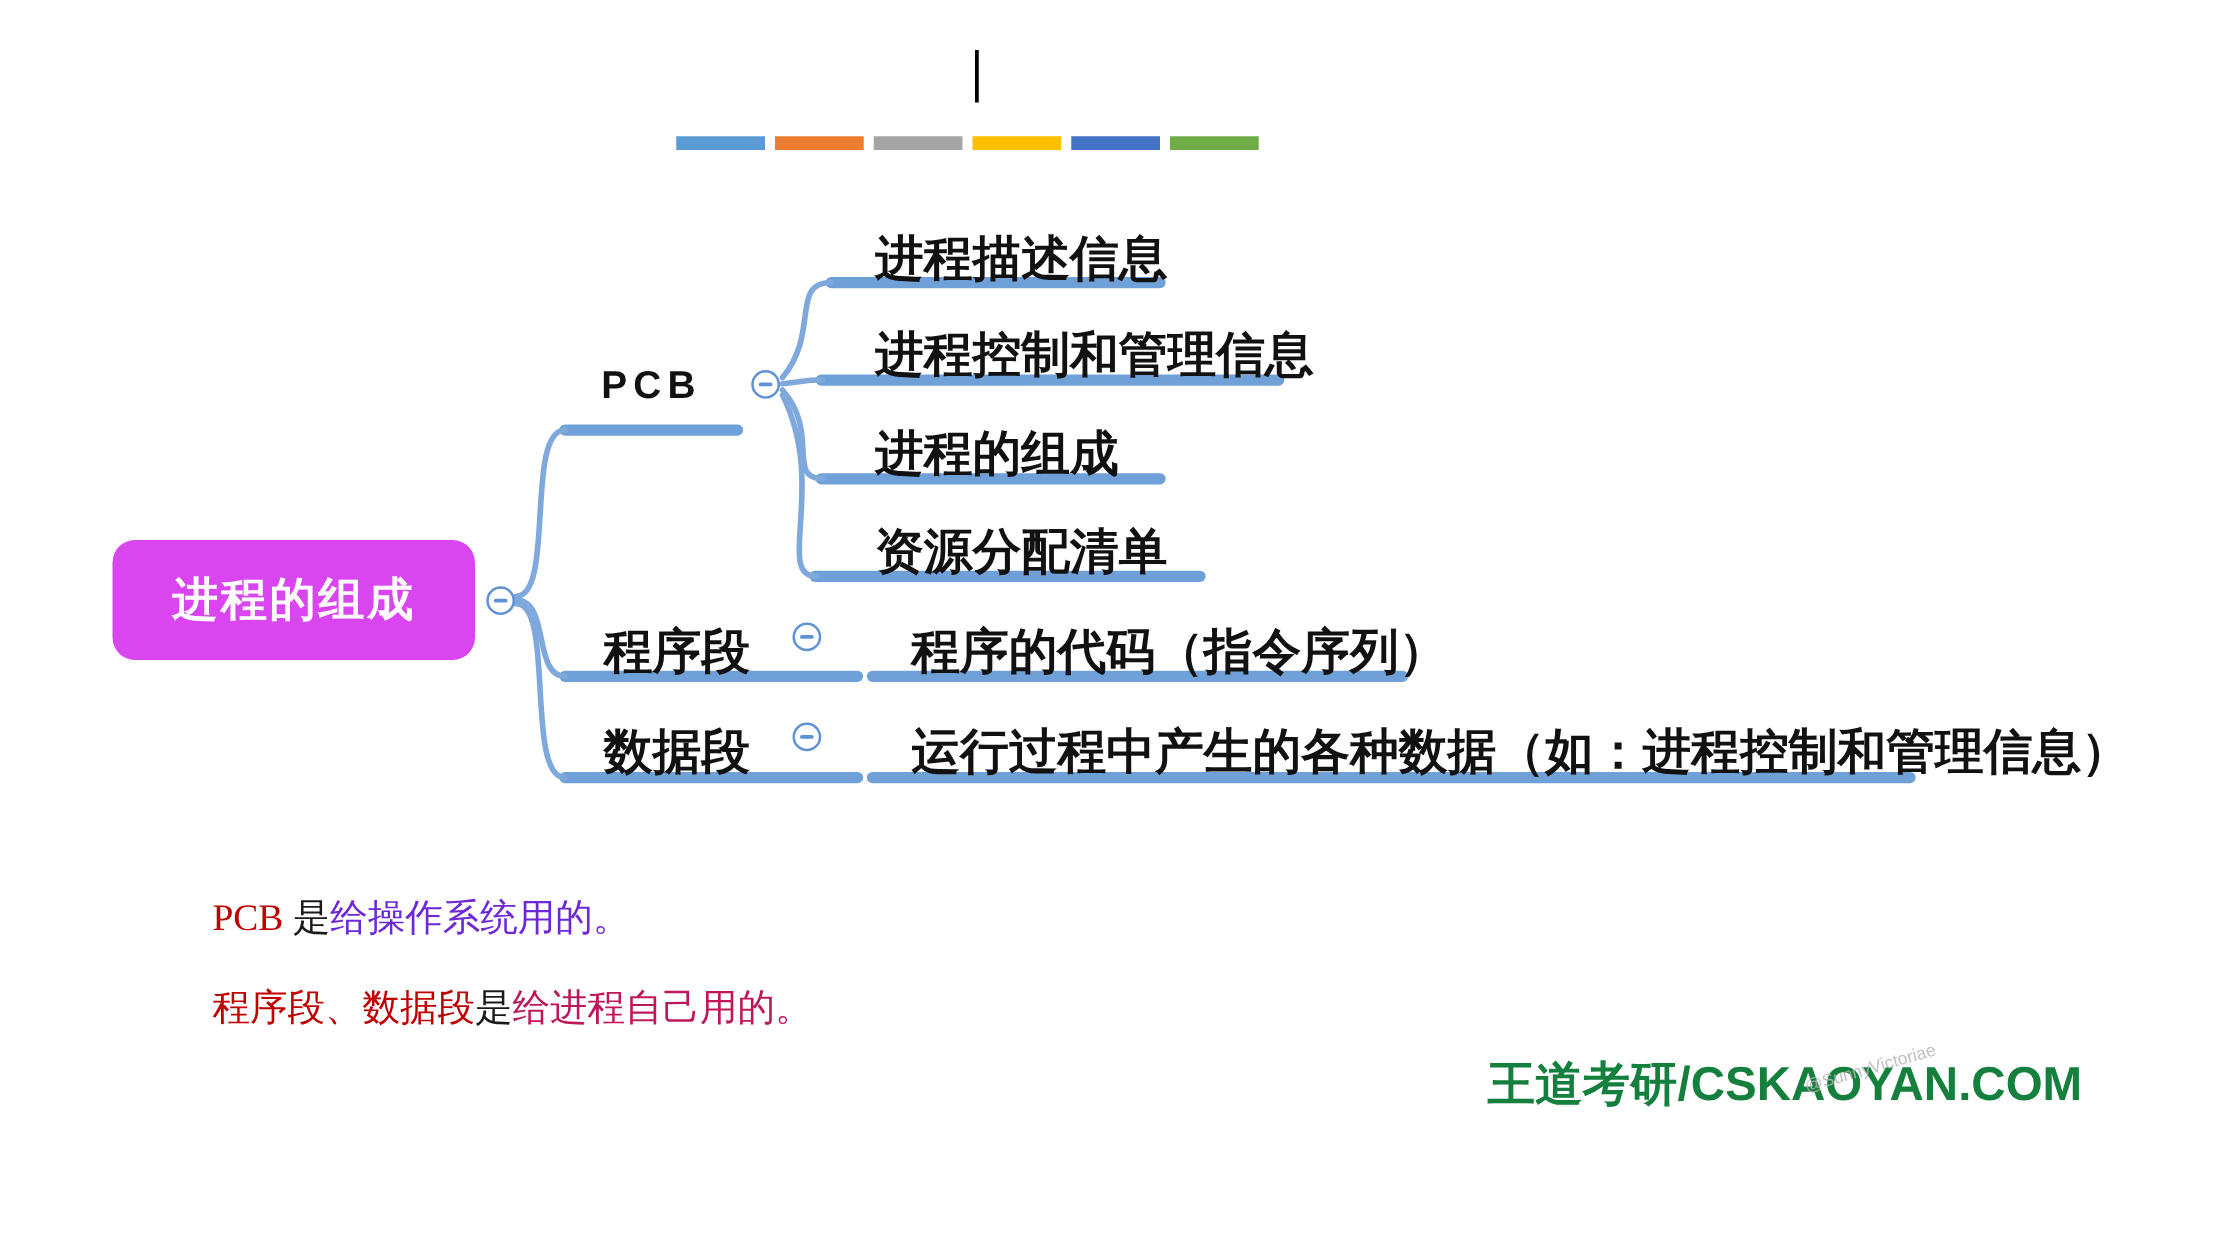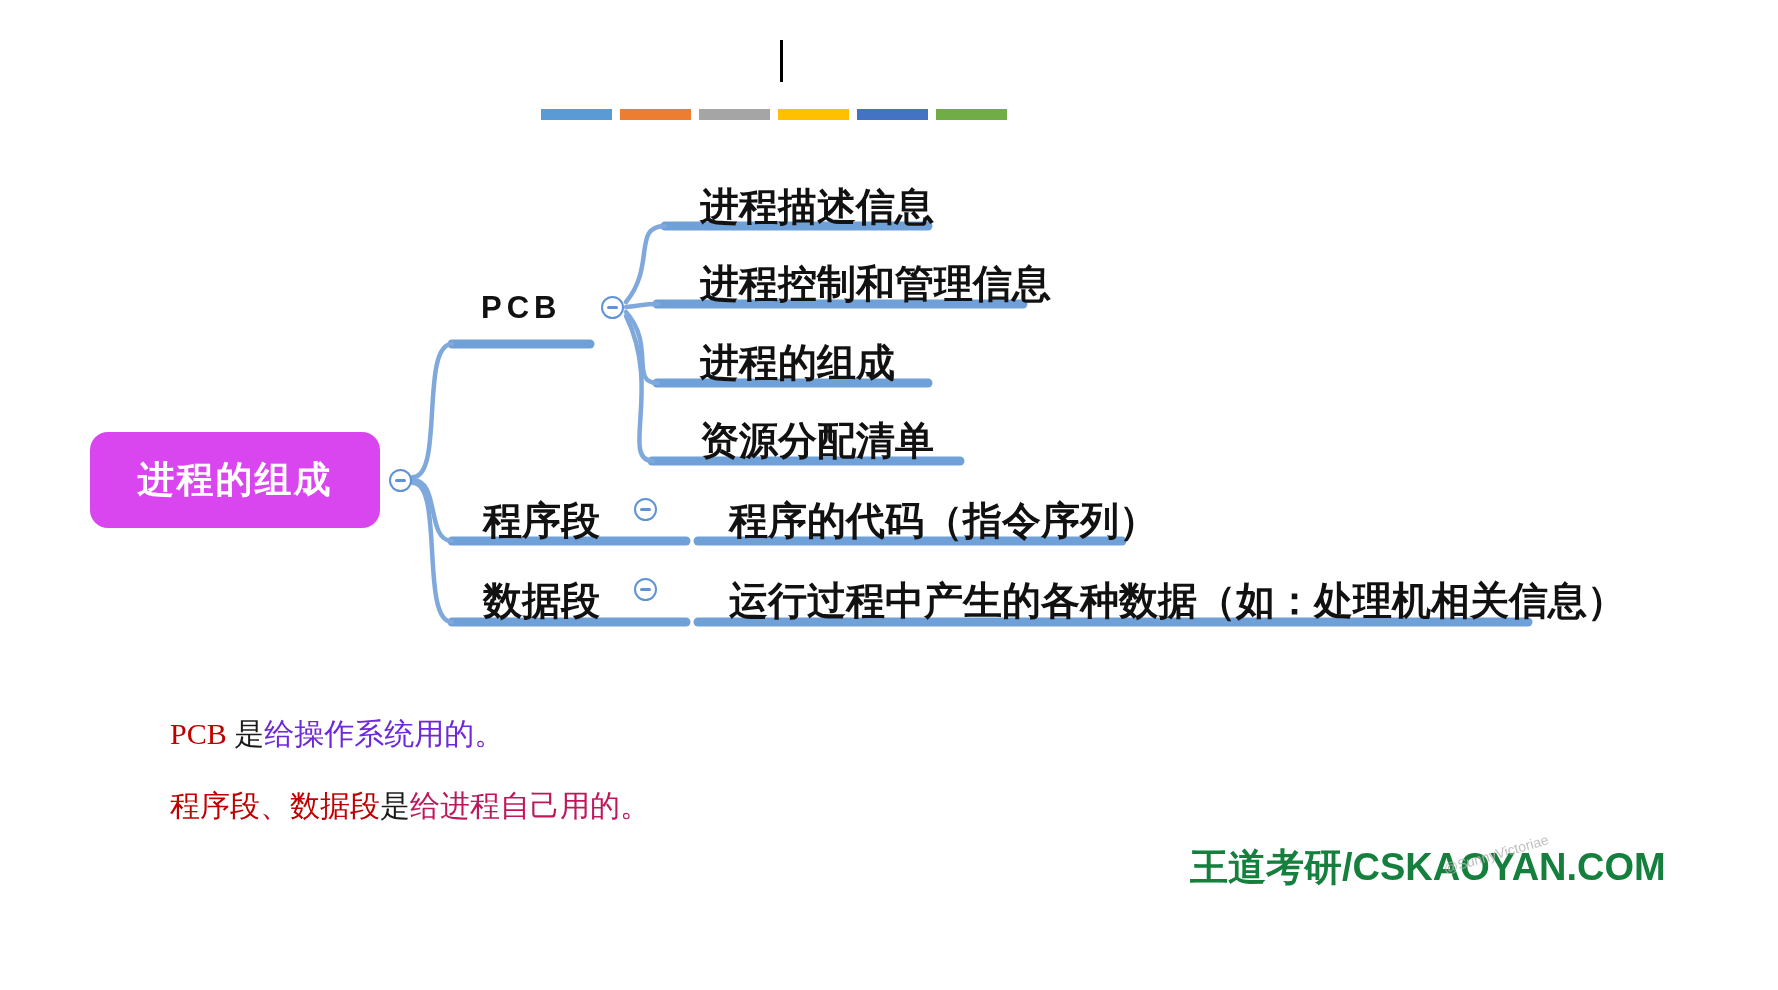--- a/index.html
+++ b/index.html
@@ -104,20 +104,20 @@
 <div class="topic pcb" style="left:481px;top:290px">PCB</div>
 <div class="topic" style="left:483px;top:494px">程序段</div>
 <div class="topic" style="left:483px;top:574px">数据段</div>
 
 <div class="topic" style="left:700px;top:180px">进程描述信息</div>
 <div class="topic" style="left:700px;top:257px">进程控制和管理信息</div>
 <div class="topic" style="left:700px;top:336px">进程的组成</div>
 <div class="topic" style="left:700px;top:414px">资源分配清单</div>
 
 <div class="topic" style="left:729px;top:494px">程序的代码（指令序列）</div>
-<div class="topic" style="left:729px;top:574px">运行过程中产生的各种数据（如：处理机相关信息）</div>
+<div class="topic" style="left:729px;top:574px">运行过程中产生的各种数据（如：进程控制和管理信息）</div>
 
 <div class="note note-1"><span style="color: rgb(192, 0, 0);">PCB </span><span style="color: rgb(26, 26, 26);">是</span><span style="color: #6d28d9;">给操作系统用的。</span></div>
 <div class="note note-2"><span style="color: rgb(192, 0, 0);">程序段、数据段</span><span style="color: rgb(26, 26, 26);">是</span><span style="color: #be185d;">给进程自己用的。</span></div>
 
 <div class="footer-brand">王道考研/CSKAOYAN.COM</div>
 
 <div class="watermark">@SunnyVictoriae</div>
 
 </body></html>

